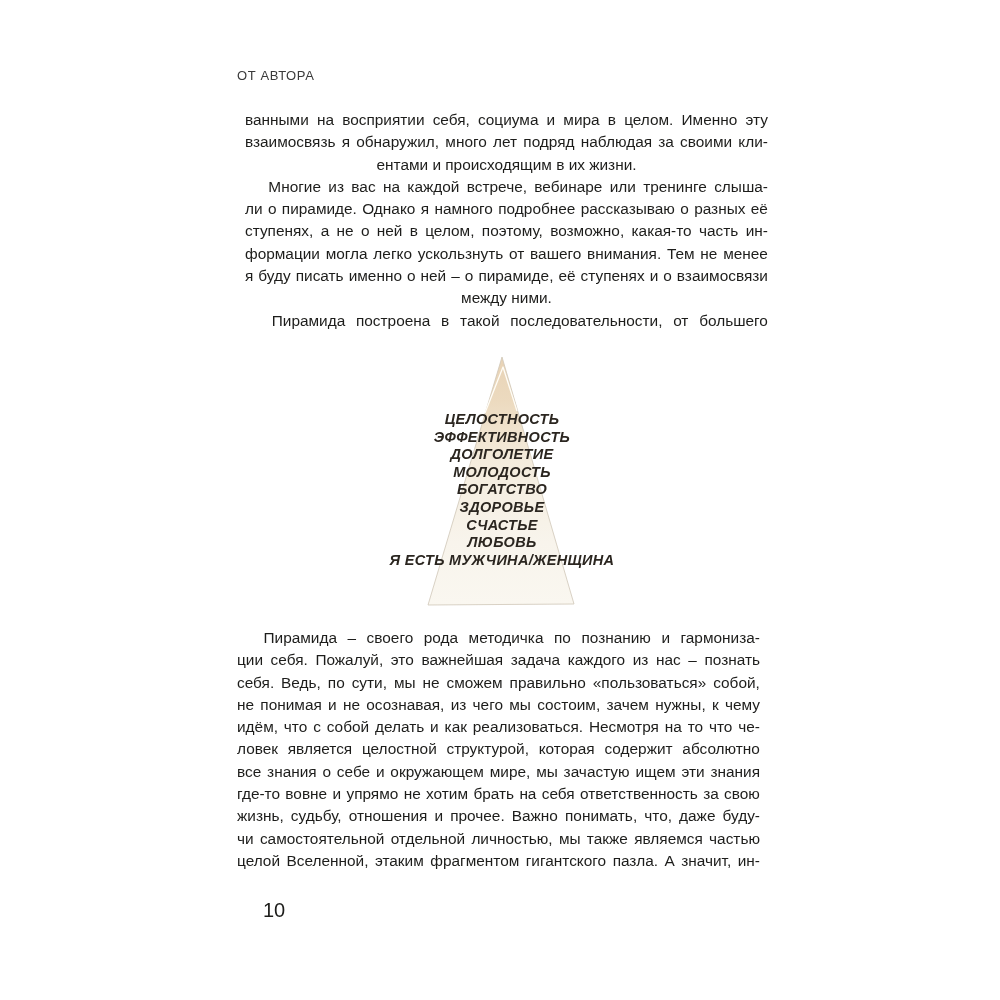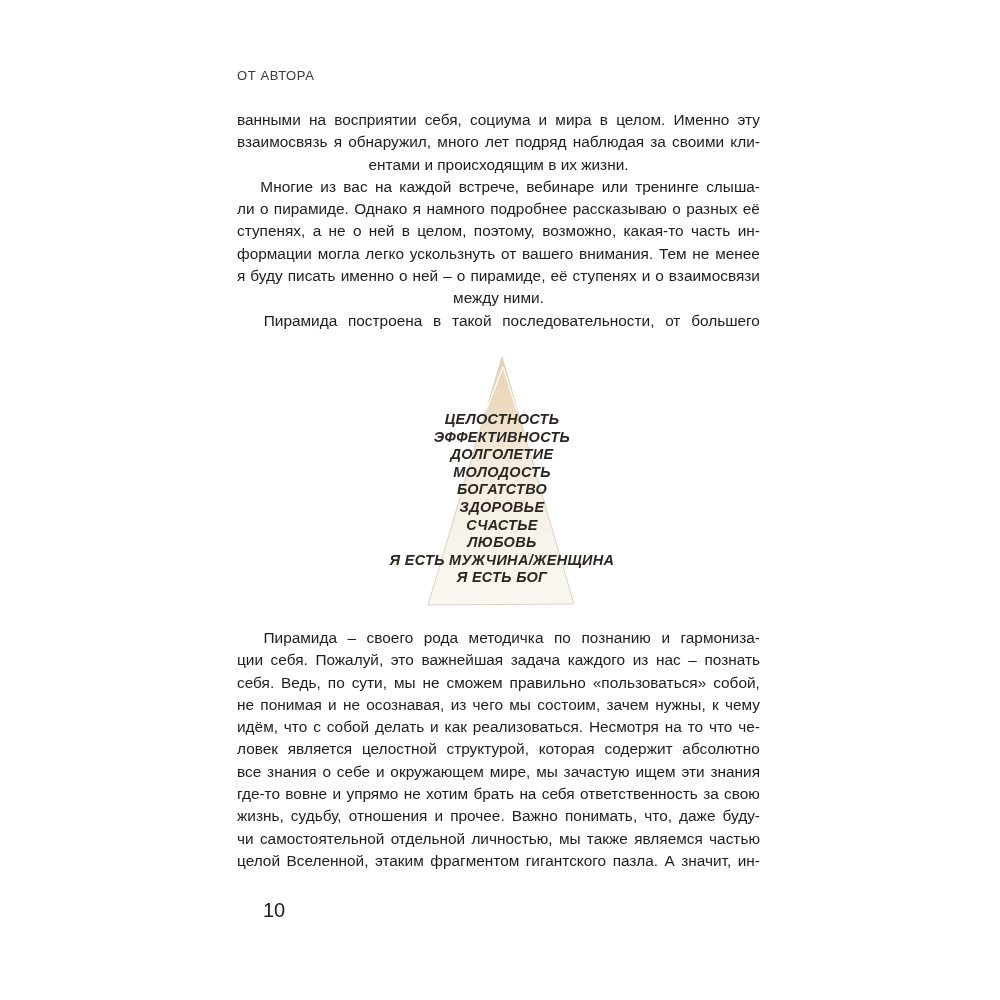--- a/index.html
+++ b/index.html
@@ -13,21 +13,21 @@
   .running-head{
     position:absolute;left:237px;top:68px;
     font-size:13px;letter-spacing:0.6px;
     color:var(--heading_text,#3a3a3a);
   }
 
   .text-block{
     position:absolute;left:237px;width:523px;
     font-size:15.4px;color:var(--body_text,#1d1d1b);
   }
-  .block-top{top:109px;}
+  .block-top{top:109px;margin-left:8px;}
   .block-bottom{top:627px;}
 
   .para{margin:0;}
   .line{height:22.3px;line-height:22.3px;white-space:nowrap;}
   .line.just{display:flex;justify-content:space-between;align-items:baseline;}
   .line.plain{text-align:center;}
   .ind{flex:0 0 16px;}
 
   .pyramid{position:absolute;left:0;top:0;}
   .pyr-svg{position:absolute;left:380px;top:350px;width:250px;height:262px;}
@@ -185,21 +185,20 @@
     <div class="pyr-labels">
         <div class="pyr-line">ЦЕЛОСТНОСТЬ</div>
         <div class="pyr-line">ЭФФЕКТИВНОСТЬ</div>
         <div class="pyr-line">ДОЛГОЛЕТИЕ</div>
         <div class="pyr-line">МОЛОДОСТЬ</div>
         <div class="pyr-line">БОГАТСТВО</div>
         <div class="pyr-line">ЗДОРОВЬЕ</div>
         <div class="pyr-line">СЧАСТЬЕ</div>
         <div class="pyr-line">ЛЮБОВЬ</div>
         <div class="pyr-line">Я ЕСТЬ МУЖЧИНА/ЖЕНЩИНА</div>
-        <div class="pyr-line">Я ЕСТЬ БОГ</div>
       </div>
   </div>
 
   <div class="text-block block-bottom">
       <div class="para">
         <div class="line just">
           <span class="ind"></span>
           <span>Пирамида</span>
           <span>–</span>
           <span>своего</span>

